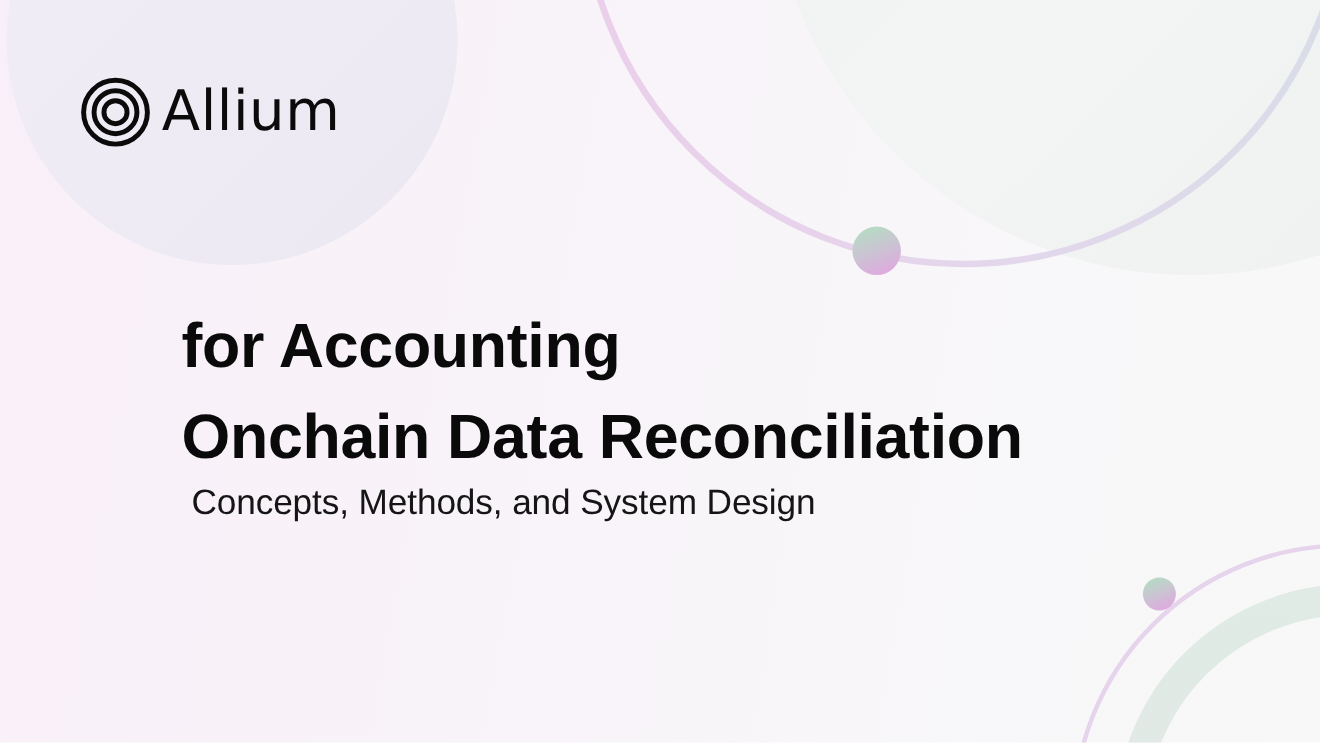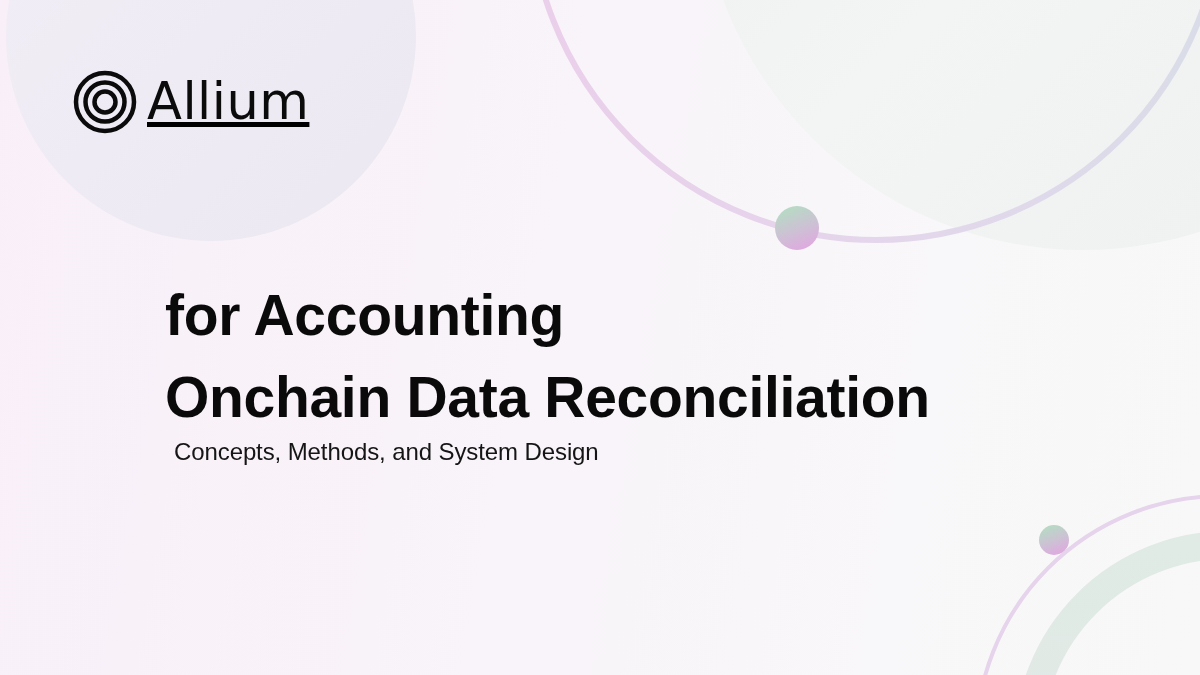--- a/index.html
+++ b/index.html
@@ -4,37 +4,37 @@
   <style>
     html, body { margin: 0; padding: 0; }
     body {
       width: 1200px; height: 675px; overflow: hidden; position: relative;
       font-family: "Liberation Sans", sans-serif;
       background: linear-gradient(100deg, #f9eff8 0%, #f8f4f9 45%, #f8f7f9 75%, #f8f8f8 100%);
     }
     .bg-svg { position: absolute; left: 0; top: 0; width: 1200px; height: 675px; }
     .logo {
       position: absolute; left: 72px; top: 69px; height: 66px;
-      display: flex; align-items: center; text-decoration: underline;
+      display: flex; align-items: center;
     }
     .logo svg { width: 66px; height: 66px; display: block; }
     .logo-text {
       margin-left: 9px; font-size: 51px; font-weight: 400; color: #0b0b0b;
       letter-spacing: 0.5px; line-height: 1; position: relative; top: -1px;
       font-family: "DejaVu Sans", sans-serif;
     }
     .title {
       position: absolute; left: 165px; top: 274px; width: 900px;
       font-size: 57px; font-weight: 700; color: #0a0a0a;
       line-height: 82px; letter-spacing: -0.3px;
     }
     .title .line { display: block; white-space: nowrap; }
     .subtitle {
       position: absolute; left: 174px; top: 438px;
-      font-size: 24px; font-weight: 400; color: #151515; white-space: nowrap;
+      font-size: 32px; font-weight: 400; color: #151515; white-space: nowrap;
       letter-spacing: -0.1px;
     }
   </style>
 </head>
 <body>
 
 <svg class="bg-svg" viewBox="0 0 1200 675" xmlns="http://www.w3.org/2000/svg">
   <defs>
     <linearGradient id="lavCircle" x1="0" y1="0" x2="1" y2="1">
       <stop offset="0" stop-color="#f1eef6"></stop>

